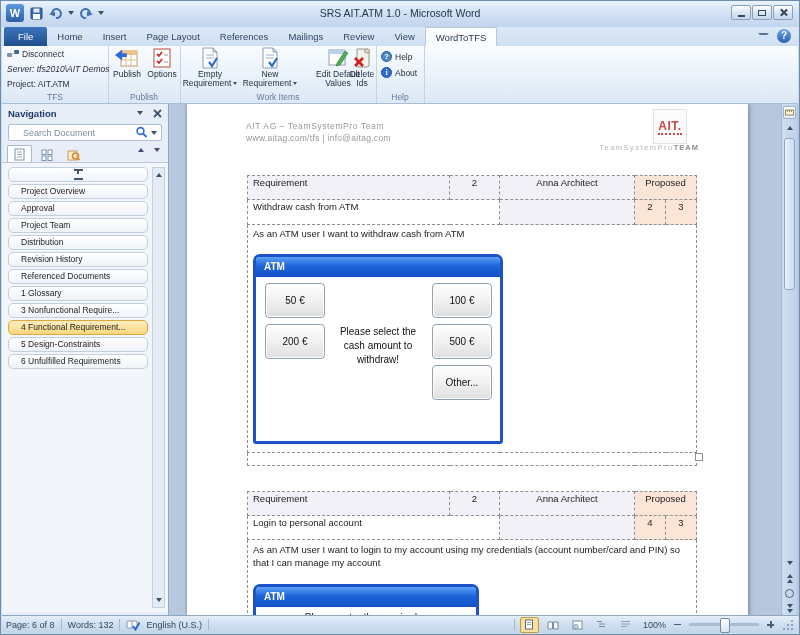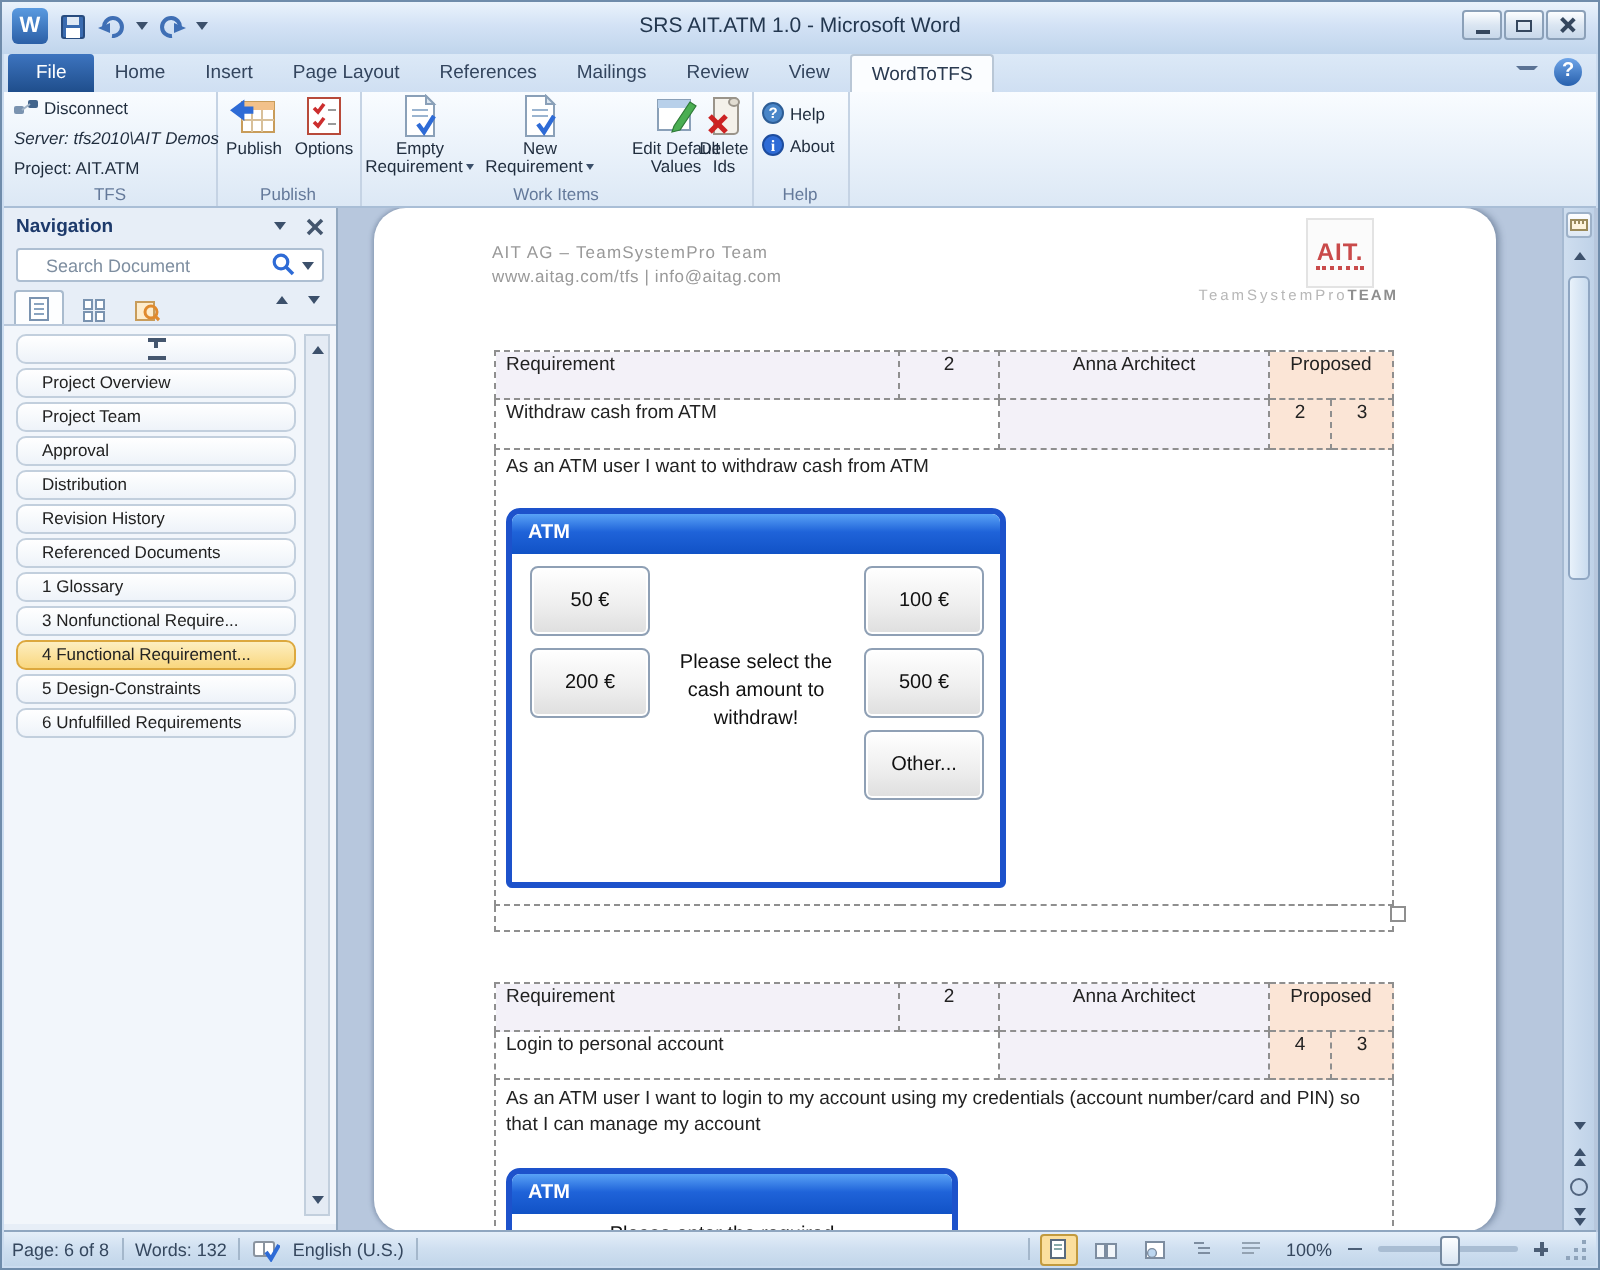--- a/index.html
+++ b/index.html
@@ -60,21 +60,21 @@
     font-size:8.5px;color:#222;line-height:13px;padding-left:12px;white-space:nowrap;overflow:hidden;}
   .nav-item.special{display:flex;align-items:center;justify-content:center;padding-left:0;}
   .nav-item.active{background:linear-gradient(#fdeec0,#f9d77f);border-color:#dca83e;}
   .ibeam{width:9px;height:7px;border-top:2px solid #44566e;border-bottom:2px solid #44566e;position:relative;}
   .ibeam::after{content:"";position:absolute;left:3.5px;top:0;width:2px;height:3px;background:#44566e;}
   .nav-scroll{position:absolute;right:3px;top:4px;bottom:4px;width:13px;background:#e4ebf4;border:1px solid #c2cfdd;box-sizing:border-box;}
   .nav-scroll .up{position:absolute;top:1px;left:0;right:0;height:12px;display:flex;align-items:center;justify-content:center;}
   .nav-scroll .down{position:absolute;bottom:1px;left:0;right:0;height:12px;display:flex;align-items:center;justify-content:center;}
   
   .workspace{position:absolute;left:168px;right:0;top:103px;bottom:18px;background:#b7c7dd;overflow:hidden;}
-  .page{position:absolute;left:18px;top:0;width:561px;bottom:0;background:#fff;box-shadow:2px 0 3px rgba(70,90,120,.45),-1px 0 2px rgba(70,90,120,.35);overflow:hidden;border-radius:16px;}
+  .page{position:absolute;left:18px;top:0;width:561px;bottom:0;background:#fff;box-shadow:2px 0 3px rgba(70,90,120,.45),-1px 0 2px rgba(70,90,120,.35);overflow:hidden;}
   .doc-scroll{position:absolute;right:2px;top:0;width:16px;bottom:0;background:linear-gradient(90deg,#cfdeef,#bfd2e8);border-left:1px solid #a6bad2;box-sizing:border-box;}
   .scroll-btn{position:absolute;left:1px;right:1px;height:14px;display:flex;align-items:center;justify-content:center;}
   .doc-thumb{position:absolute;left:2px;right:2px;top:34px;height:150px;background:linear-gradient(90deg,#e8f1fa,#cadcef);border:1px solid #8fa6c2;border-radius:3px;}
   .ruler-btn{position:absolute;left:1px;right:1px;top:2px;height:13px;background:linear-gradient(#fefeff,#dde8f4);border:1px solid #9db1c8;border-radius:2px;display:flex;align-items:center;justify-content:center;box-sizing:border-box;}
   .browse-circle{width:7px;height:7px;border:1.5px solid #51647e;border-radius:50%;}
   .dbl{display:flex;flex-direction:column;gap:1px;align-items:center;}
   
   .doc-head-co{position:absolute;left:59px;top:17px;font-size:8.5px;color:#999;letter-spacing:.6px;}
   .doc-head-contact{position:absolute;left:59px;top:29px;font-size:8.5px;color:#999;letter-spacing:.3px;}
   .logo-box{position:absolute;left:466px;top:5px;width:32px;height:33px;border:1px solid #e3e3e3;background:#fbfbfb;
@@ -327,22 +327,22 @@
     <div class="nav-arrows">
       <div class="tri-up"></div>
       <div class="tri-down"></div>
     </div>
     <div class="nav-list-wrap">
       <div class="nav-list">
         <div class="nav-item special">
             <div class="ibeam"></div>
           </div>
         <div class="nav-item">Project Overview</div>
+        <div class="nav-item">Approval</div>
         <div class="nav-item">Project Team</div>
-        <div class="nav-item">Approval</div>
         <div class="nav-item">Distribution</div>
         <div class="nav-item">Revision History</div>
         <div class="nav-item">Referenced Documents</div>
         <div class="nav-item">1 Glossary</div>
         <div class="nav-item">3 Nonfunctional Require...</div>
         <div class="nav-item active">4 Functional Requirement...</div>
         <div class="nav-item">5 Design-Constraints</div>
         <div class="nav-item">6 Unfulfilled Requirements</div>
       </div>
       <div class="nav-scroll">

